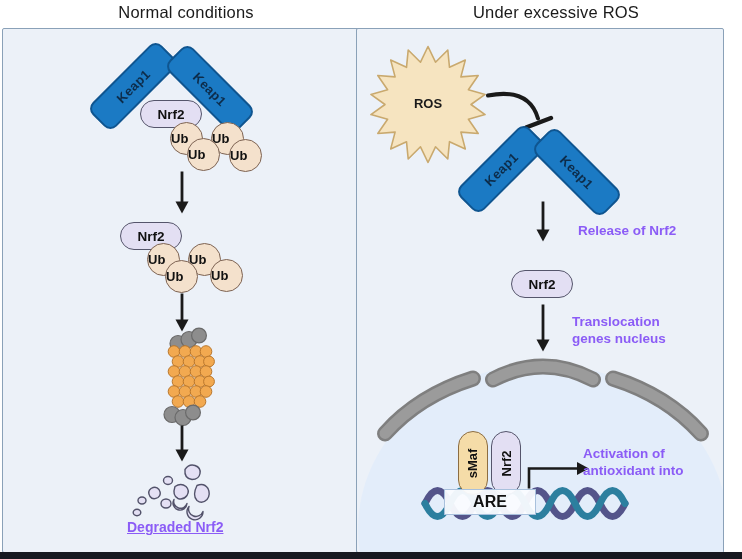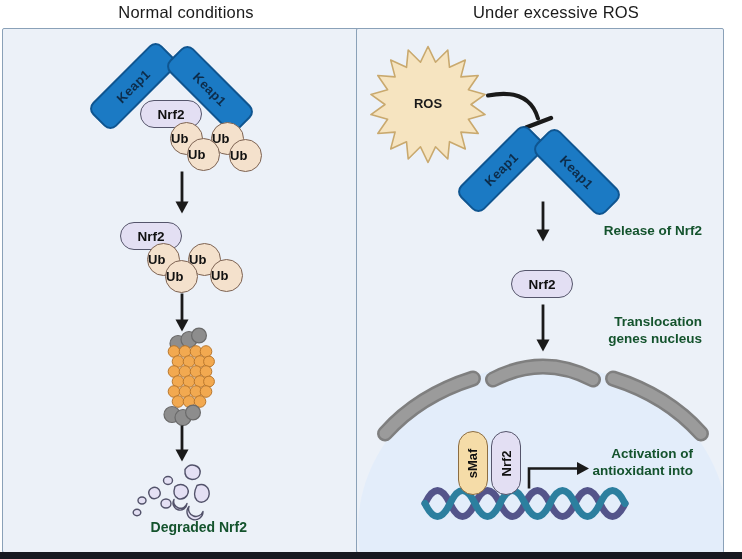--- a/index.html
+++ b/index.html
@@ -32,21 +32,21 @@
   .pill{position:absolute;background:var(--nrf2-fill);border:1.6px solid var(--nrf2-border);
         display:flex;align-items:center;justify-content:center;font-weight:bold;
         font-size:13.5px;color:#111;margin-top:7px;}
   .pill.h{width:62px;height:28px;border-radius:14px;}
   .pill.v{width:30px;height:64px;border-radius:15px;}
   .pill.v span{transform:rotate(-90deg);white-space:nowrap;font-size:13px;}
   .pill.smaf{background:var(--smaf-fill);border-color:var(--smaf-border);}
   .ub{position:absolute;width:33px;height:33px;border-radius:50%;background:var(--ub-fill);
       border:1.6px solid var(--ub-border);display:flex;align-items:center;justify-content:flex-start;
       font-weight:bold;font-size:13px;color:#111;}
-  .cap{position:absolute;font-weight:bold;font-size:13.5px;color:#14532d;text-align:right;line-height:1.25;}
+  .cap{position:absolute;font-weight:bold;font-size:13.5px;color:#8b5cf6;text-align:left;line-height:1.25;}
   .ros-label{position:absolute;left:41px;top:67px;width:60px;text-align:center;
              font-weight:bold;font-size:13px;color:#1A1A1A;z-index:3;}
   .are-box{position:absolute;left:87px;top:460px;width:92px;height:26px;background:rgba(250,252,255,.95);
            border:1px solid #A8C0DC;display:flex;align-items:center;justify-content:center;
            font-weight:bold;font-size:16px;color:#111;z-index:4;}
   .nucleus-dome{position:absolute;left:1px;top:335px;width:370px;height:330px;
                 background:var(--nucleus-bg);border-radius:50%;z-index:0;}
   svg{display:block;}
 </style>
 </head>
@@ -161,21 +161,21 @@
     <div class="ub" style="left:185px;top:214px;">
         <span>Ub</span>
       </div>
     <div class="ub" style="left:162px;top:231px;">
         <span>Ub</span>
       </div>
     <div class="ub" style="left:207px;top:230px;">
         <span>Ub</span>
       </div>
 
-    <div class="cap" style="left:124px;top:490px;width:120px;font-size:14px;">Degraded Nrf2</div>
+    <div class="cap" style="left:124px;top:490px;width:120px;font-size:14px;text-decoration:underline;">Degraded Nrf2</div>
   </div>
 
   <div class="panel right">
 
     <div class="nucleus-dome"></div>
 
     <svg class="lyr" width="366" height="522" viewBox="0 0 366 522" style="z-index:2;">
 
       <g transform="translate(71,75)">
         <polygon style="fill:var(--ros-fill);stroke:var(--ros-border);stroke-width:1.6" stroke-linejoin="round" points="0,-58 7.5,-42.3 19.8,-54.5 21.5,-37.2 37.3,-44.4 32.9,-27.6 50.2,-29 40.4,-14.7 57.1,-10.1 43,0 57.1,10.1 40.4,14.7 50.2,29 32.9,27.6 37.3,44.4 21.5,37.2 19.8,54.5 7.5,42.3 0,58 -7.5,42.3 -19.8,54.5 -21.5,37.2 -37.3,44.4 -32.9,27.6 -50.2,29 -40.4,14.7 -57.1,10.1 -43,0 -57.1,-10.1 -40.4,-14.7 -50.2,-29 -32.9,-27.6 -37.3,-44.4 -21.5,-37.2 -19.8,-54.5 -7.5,-42.3"></polygon>
@@ -233,18 +233,21 @@
 
     <div class="cap" style="left:215px;top:285px;width:130px;z-index:3;">Translocation genes nucleus</div>
 
     <div class="pill v smaf" style="left:101px;top:395px;z-index:4;">
       <span>sMaf</span>
     </div>
     <div class="pill v" style="left:134px;top:395px;z-index:4;">
       <span>Nrf2</span>
     </div>
 
+    <div class="are-box">
+      <span>ARE</span>
+    </div>
 
     <div class="cap" style="left:226px;top:417px;width:110px;z-index:3;">Activation of antioxidant into</div>
   </div>
 
   <div class="footer-bar"></div>
 </div>
 
 </body></html>

